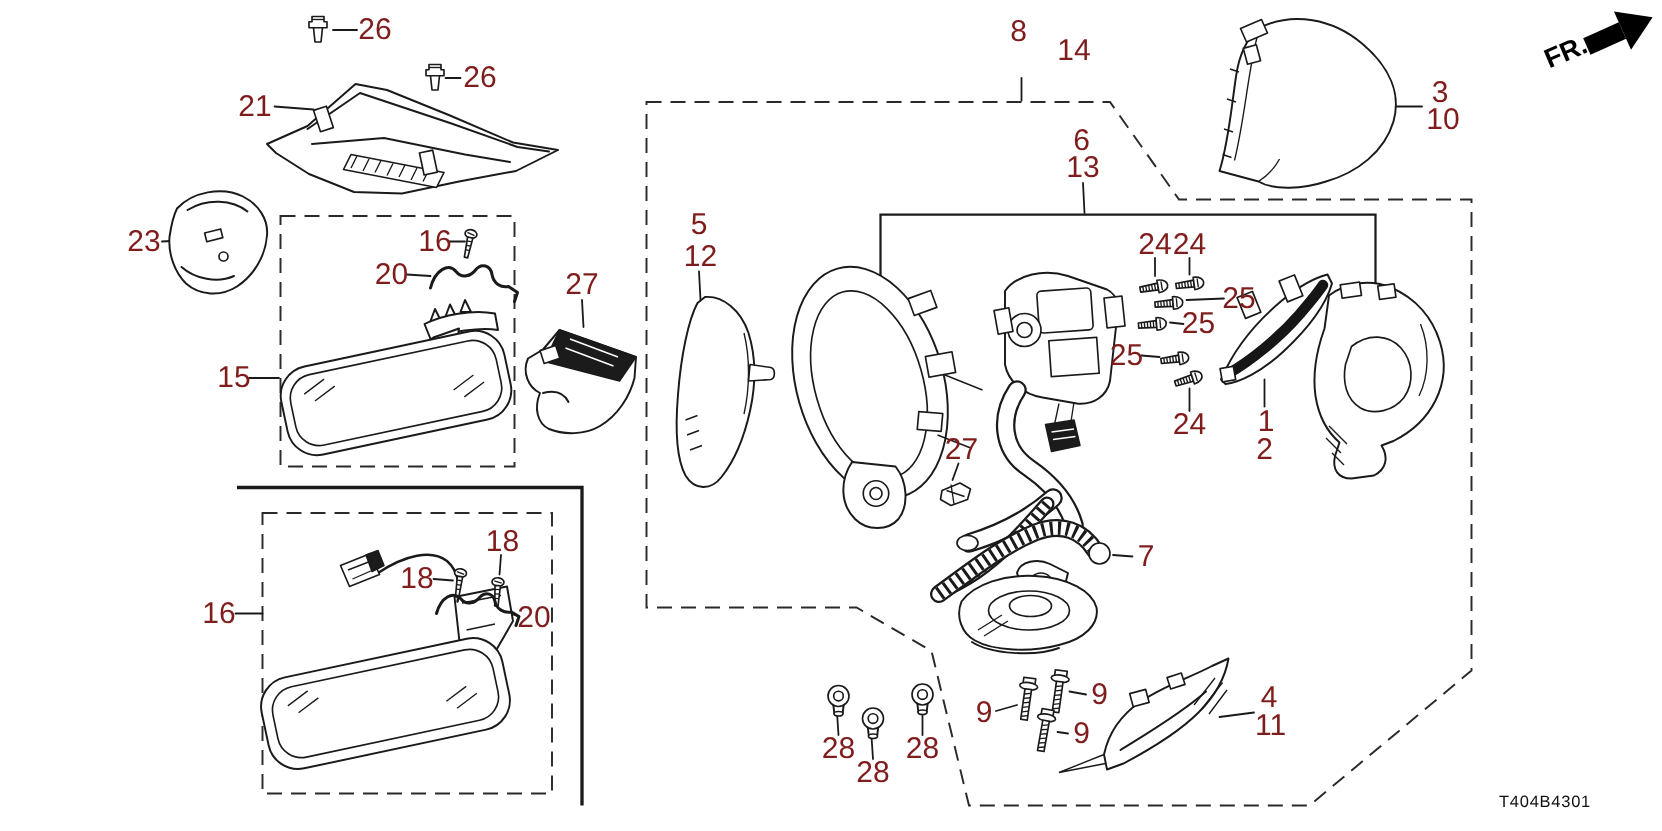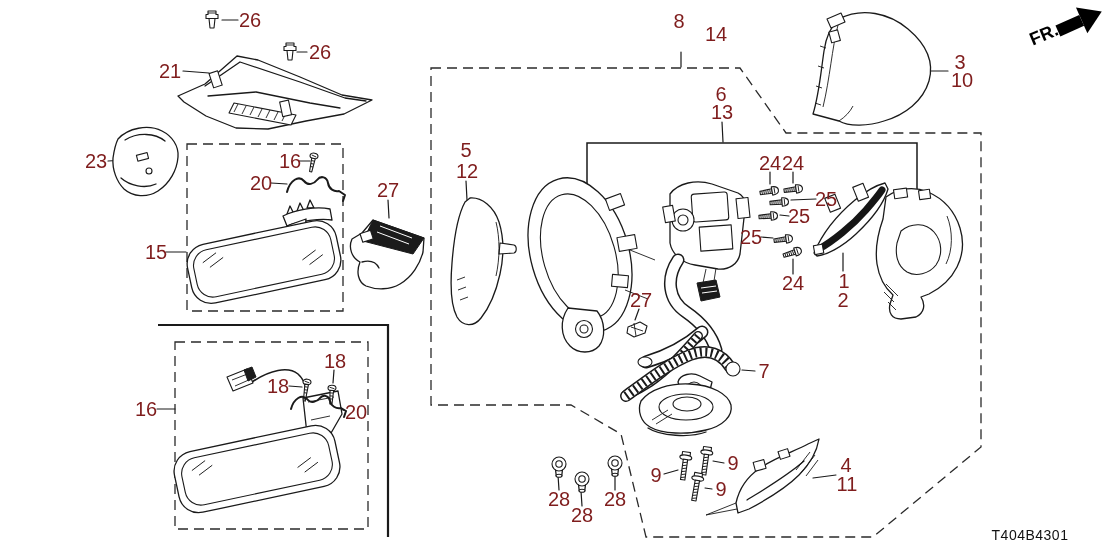--- a/index.html
+++ b/index.html
@@ -19,21 +19,21 @@
   .tube-i{fill:none;stroke:#ffffff;stroke-width:9;stroke-linecap:round;}
   .tube-r{fill:none;stroke:#1a1a1a;stroke-width:9;stroke-dasharray:2 3.4;}
   .arm-o{fill:none;stroke:#1a1a1a;stroke-width:13;stroke-linecap:round;}
   .arm-i{fill:none;stroke:#ffffff;stroke-width:10;stroke-linecap:round;}
   .hair{fill:none;stroke:#1a1a1a;stroke-width:0.9;}
   .wht{fill:none;stroke:#ffffff;stroke-width:1;}
   
   .callout{position:absolute;transform:translate(-50%,-50%);font-size:20px;line-height:1;
            color:#7f1d1d;white-space:nowrap;}
   #diagram-code{position:absolute;left:1030px;top:535px;transform:translate(-50%,-50%);
-           font-size:14px;color:#111;letter-spacing:0.5px;}
+           font-size:11px;color:#111;letter-spacing:0.5px;}
   #fr-label{position:absolute;left:1044px;top:35px;transform:translate(-50%,-50%) rotate(-23deg);
            font-size:18px;font-weight:bold;color:#000;}
 </style>
 </head>
 <body>
 
 <div id="stage">
 
 <svg id="art" width="1108" height="554" viewBox="0 0 1108 554">
 

